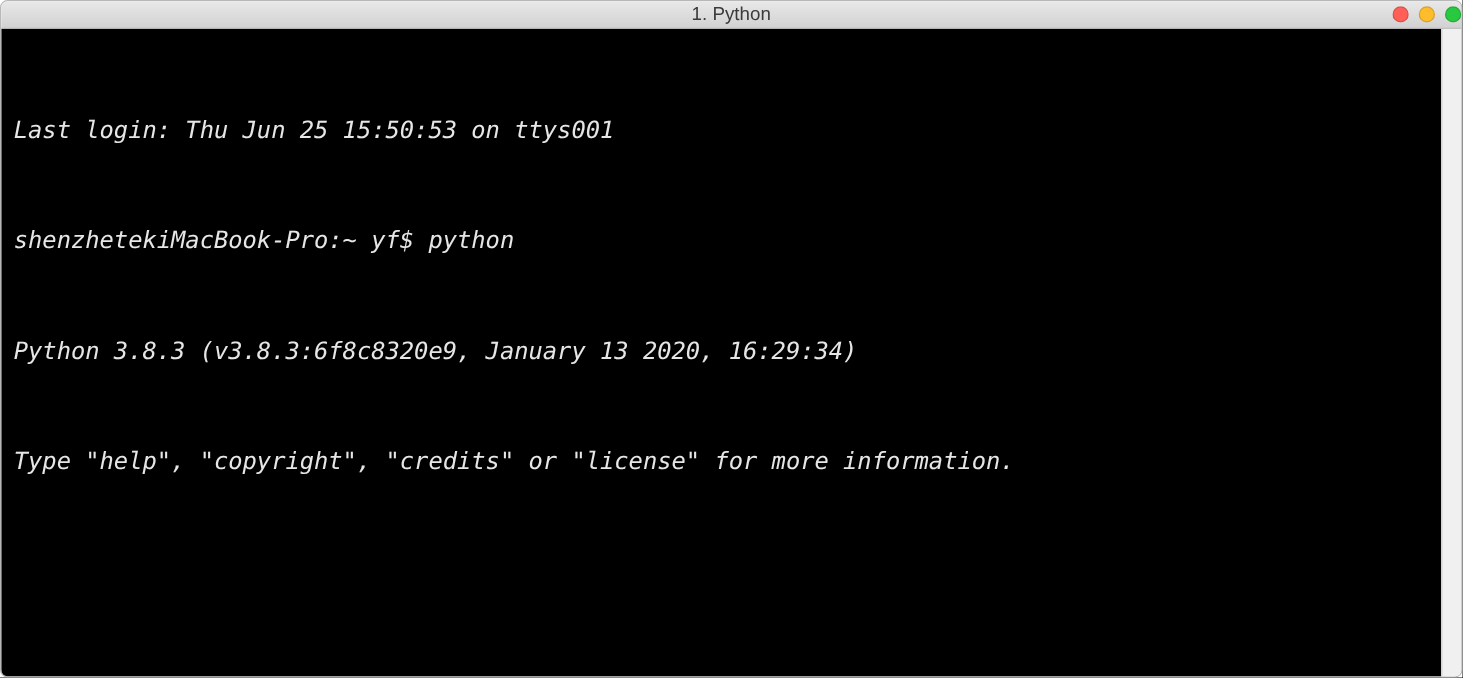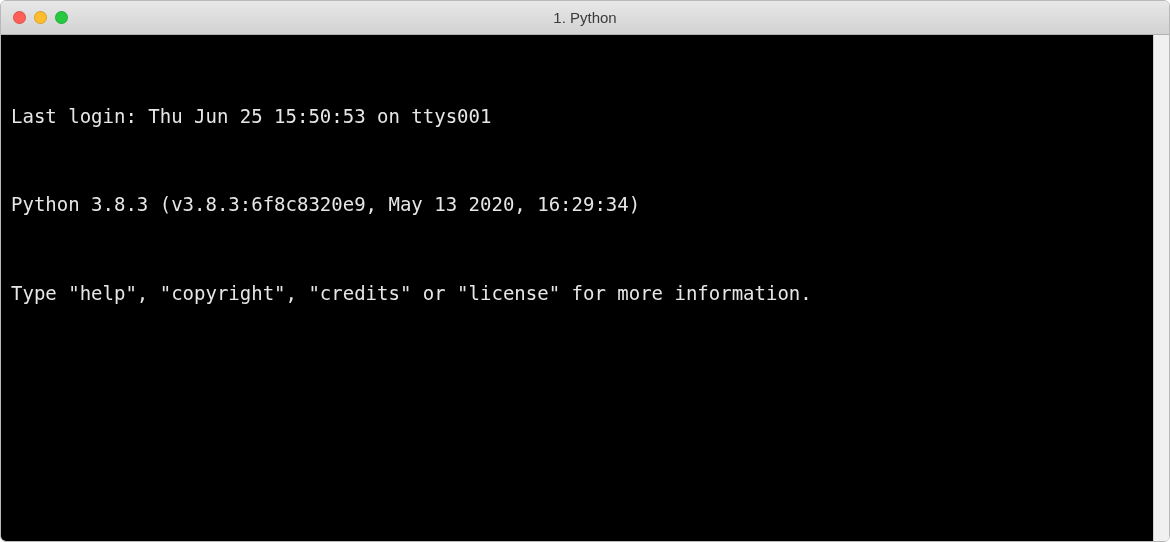--- a/index.html
+++ b/index.html
@@ -14,27 +14,28 @@
     width: 1170px;
     height: 542px;
     border: 1px solid #b8b8b8;
     border-radius: 6px;
     overflow: hidden;
     background: #fff;
     display: flex;
     flex-direction: column;
   }
   .titlebar {
-    height: 34px;
+    height: 22px;
     background: linear-gradient(to bottom, #e8e8e8, #d2d2d2);
     border-bottom: 1px solid #b0b0b0;
     display: flex;
     align-items: center;
     position: relative;
     flex-shrink: 0;
+    justify-content: flex-end;
   }
   .traffic-lights {
     display: flex;
     gap: 8px;
     margin-left: 12px;
   }
   .traffic-light {
     width: 13px;
     height: 13px;
     border-radius: 50%;
@@ -65,38 +66,39 @@
     line-height: 1.55;
     padding: 8px 10px;
     white-space: pre;
     overflow: hidden;
   }
   .scrollbar {
     width: 16px;
     background: #f0f0f0;
     border-left: 1px solid #d0d0d0;
   }
-  .tline { white-space: pre; }
+  .tline { white-space: pre; font-style: italic; }
 </style>
 </head>
 <body>
 
 <div class="window">
   <div class="titlebar">
     <div class="traffic-lights">
       <div class="traffic-light tl-close"></div>
       <div class="traffic-light tl-min"></div>
       <div class="traffic-light tl-max"></div>
     </div>
     <div class="title">1. Python</div>
   </div>
   <div class="terminal-wrap">
     <div class="terminal">
       <div class="tline">Last login: Thu Jun 25 15:50:53 on ttys001</div>
-      <div class="tline">Python 3.8.3 (v3.8.3:6f8c8320e9, May 13 2020, 16:29:34)</div>
+      <div class="tline">shenzhetekiMacBook-Pro:~ yf$ python</div>
+      <div class="tline">Python 3.8.3 (v3.8.3:6f8c8320e9, January 13 2020, 16:29:34)</div>
       <div class="tline">Type "help", "copyright", "credits" or "license" for more information.</div>
       
       
       
       
       
       
       
       
       

